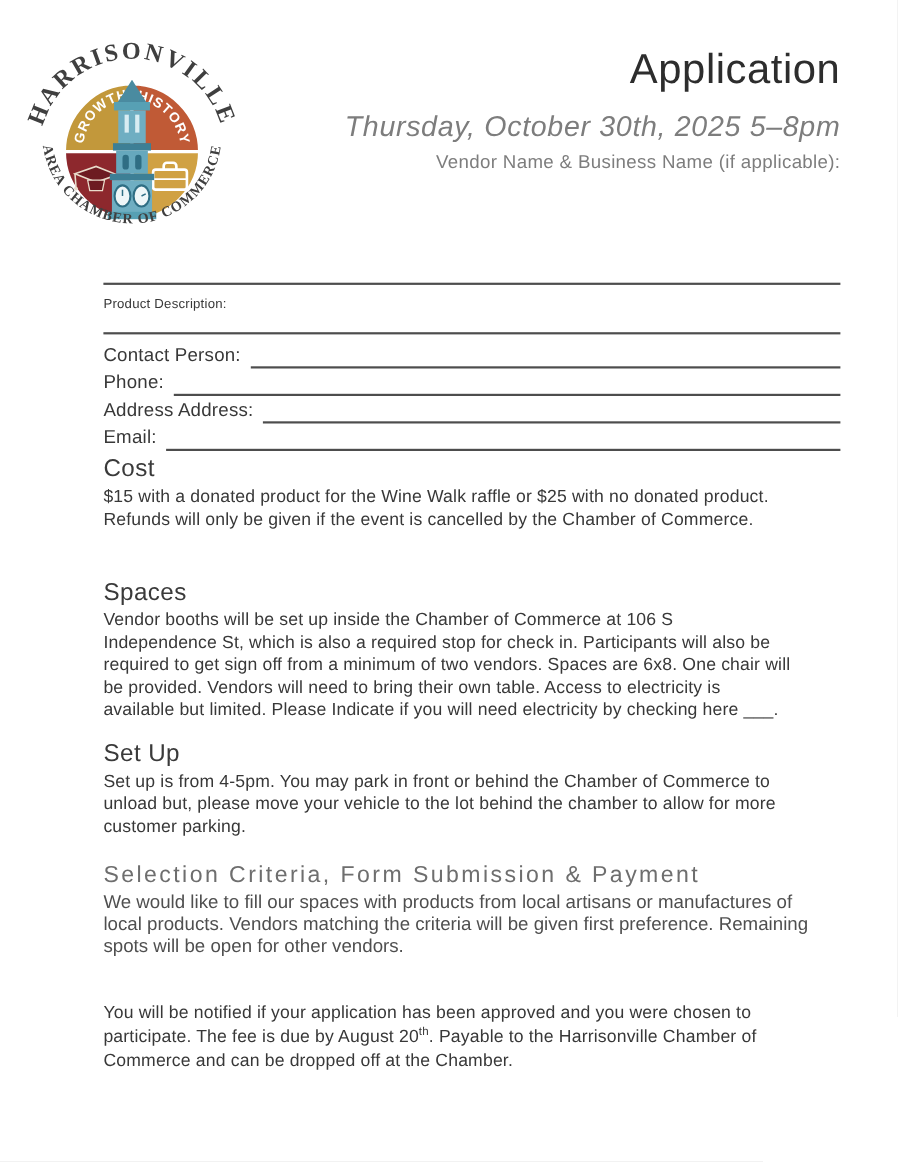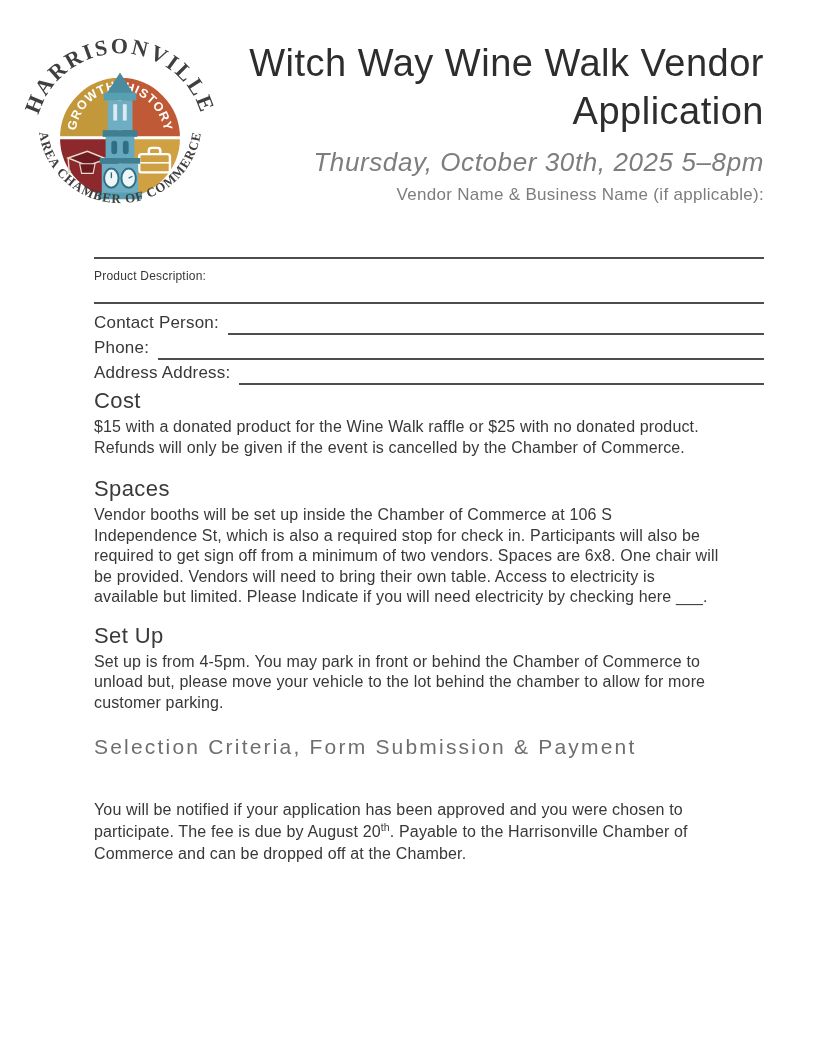--- a/index.html
+++ b/index.html
@@ -23,21 +23,21 @@
   .field-label{font-size:12px;color:#383838;margin-top:10px;letter-spacing:.2px;}
   .rule-2{margin-top:19px;}
   .field-row{display:flex;align-items:flex-end;height:25px;margin-top:0;}
   .field-rows{margin-top:6px;}
   .field-row .lbl{font-size:17px;color:#383838;white-space:nowrap;letter-spacing:.2px;padding-bottom:2px;}
   .field-row .blank{flex:1;border-bottom:2px solid #4d4d4d;margin-left:9px;height:21px;}
   h2{font-size:22px;font-weight:400;color:#3a3a3a;margin:0 0 3px 0;letter-spacing:.4px;}
   .section{margin:0;}
   .section p{margin:0;font-size:16px;line-height:20.5px;color:#383838;letter-spacing:.15px;}
   .sec-cost{margin-top:3px;}
-  .sec-spaces{margin-top:18px;}
+  .sec-spaces{margin-top:42px;}
   .sec-setup{margin-top:15px;}
   .sec-selection{margin-top:22px;}
   .sec-selection h2{font-size:21px;color:#6e6e6e;letter-spacing:2.2px;font-weight:400;margin-bottom:2px;}
   .sec-selection p{font-size:17px;line-height:20px;color:#4f4f4f;letter-spacing:0;}
   .email-link{font-size:17px;line-height:20px;color:#6f6ce6;text-decoration:none;display:inline-block;}
   .closing{margin-top:40px;font-size:16px;line-height:22px;color:#383838;letter-spacing:.15px;max-width:676px;}
   .closing sup{font-size:10.5px;vertical-align:super;line-height:0;}
 </style>
 </head>
 <body>
@@ -101,21 +101,20 @@
       <text font-family="Liberation Serif, serif" font-size="23" font-weight="bold" fill="#3f3f3f" letter-spacing="2.5">
         <textPath href="#arcTop" startOffset="50%" text-anchor="middle">HARRISONVILLE</textPath>
       </text>
       <text font-family="Liberation Serif, serif" font-size="13.5" font-weight="bold" fill="#3f3f3f" letter-spacing="1">
         <textPath href="#arcBottom" startOffset="50%" text-anchor="middle">AREA CHAMBER OF COMMERCE</textPath>
       </text>
     </svg>
 
     <div class="header-text">
       <div class="title">
-        <span>Witch Way Wine Walk Vendor</span>
         <span>Application</span>
       </div>
       <div class="event-date">Thursday, October 30th, 2025 5–8pm</div>
       <div class="vendor-label">Vendor Name &amp; Business Name (if applicable):</div>
     </div>
   </div>
 
   <div class="main">
 
     <div class="rule rule-1"></div>
@@ -129,37 +128,42 @@
         <span class="blank"></span>
       </div>
       <div class="field-row">
         <span class="lbl">Phone:</span>
         <span class="blank"></span>
       </div>
       <div class="field-row">
         <span class="lbl">Address Address:</span>
         <span class="blank"></span>
       </div>
+      <div class="field-row">
+        <span class="lbl">Email:</span>
+        <span class="blank"></span>
+      </div>
     </div>
 
     <div class="section sec-cost">
       <h2>Cost</h2>
       <p>$15 with a donated product for the Wine Walk raffle or $25 with no donated product.<br>Refunds will only be given if the event is cancelled by the Chamber of Commerce.</p>
     </div>
 
     <div class="section sec-spaces">
       <h2>Spaces</h2>
       <p>Vendor booths will be set up inside the Chamber of Commerce at 106 S<br>Independence St, which is also a required stop for check in. Participants will also be<br>required to get sign off from a minimum of two vendors. Spaces are 6x8. One chair will<br>be provided. Vendors will need to bring their own table. Access to electricity is<br>available but limited. Please Indicate if you will need electricity by checking here ___.</p>
     </div>
 
     <div class="section sec-setup">
       <h2>Set Up</h2>
       <p>Set up is from 4-5pm. You may park in front or behind the Chamber of Commerce to<br>unload but, please move your vehicle to the lot behind the chamber to allow for more<br>customer parking.</p>
     </div>
 
     <div class="section sec-selection">
       <h2>Selection Criteria, Form Submission &amp; Payment</h2>
+      <p>We would like to fill our spaces with products from local artisans or manufactures of<br>local products. Vendors matching the criteria will be given first preference. Remaining<br>spots will be open for other vendors.</p>
     </div>
 
     <p class="closing"><span>You will be notified if your application has been approved and you were chosen to participate. The fee is due by August 20</span><sup>th</sup><span>. Payable to the Harrisonville Chamber of Commerce and can be dropped off at the Chamber.</span></p>
 
   </div>
 </div>
 
 </body></html>

